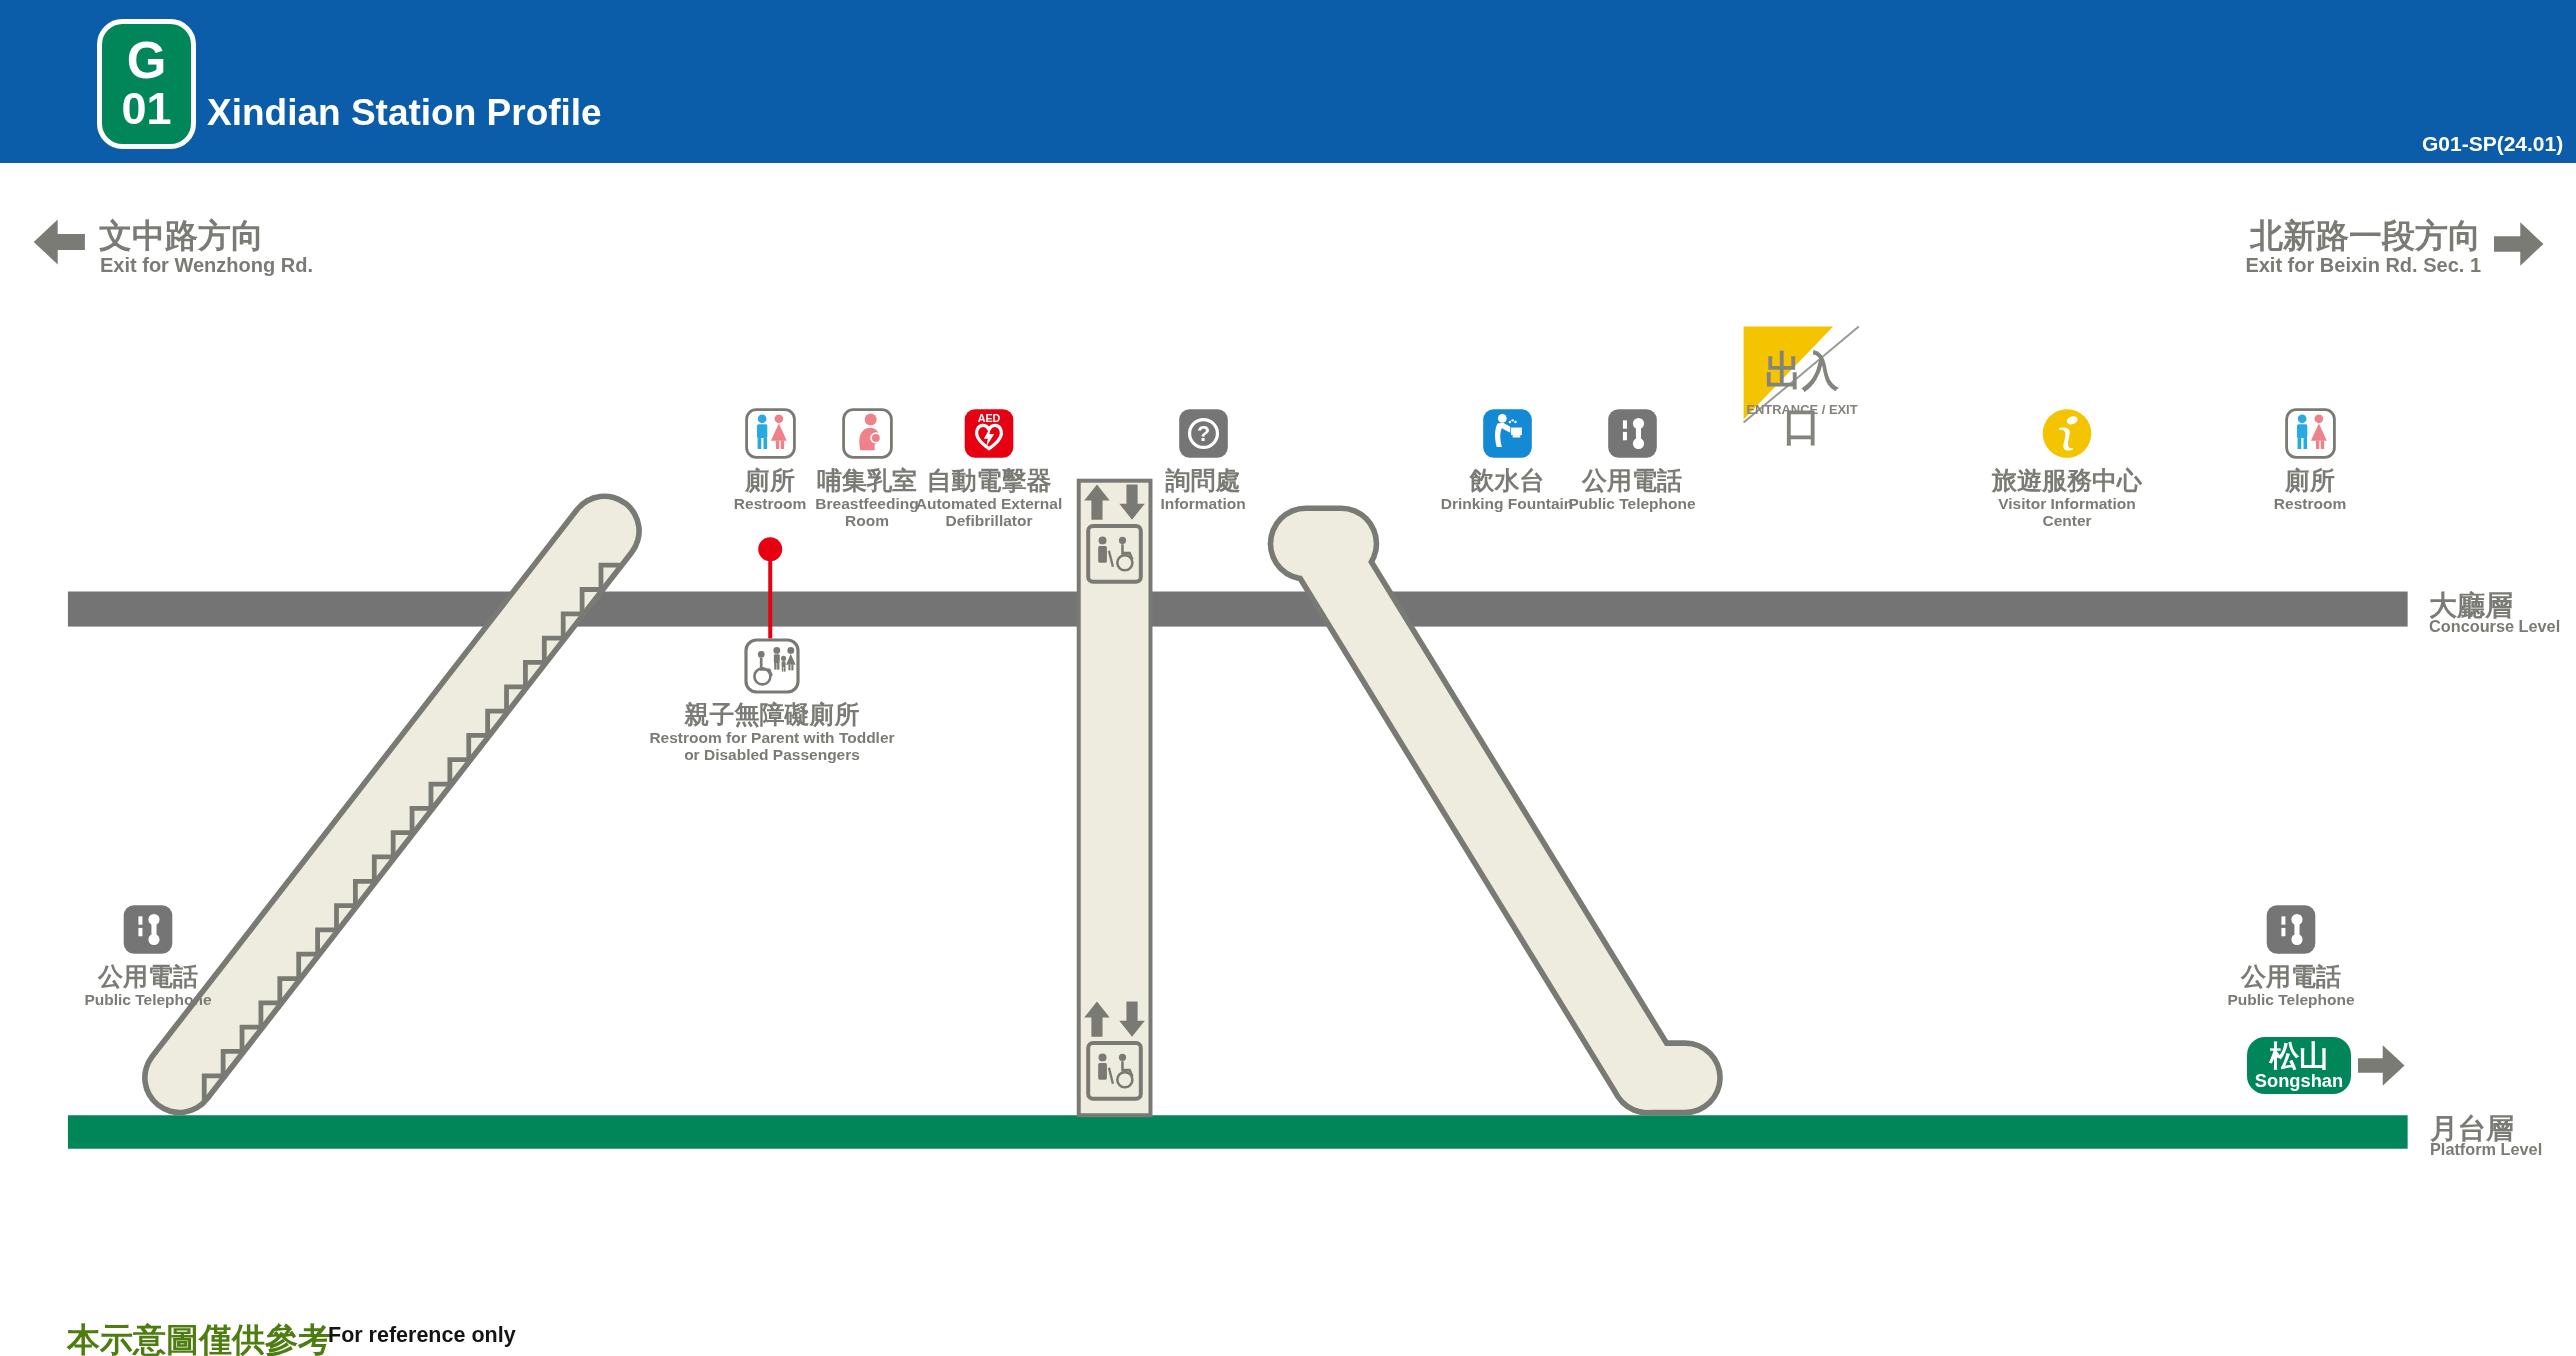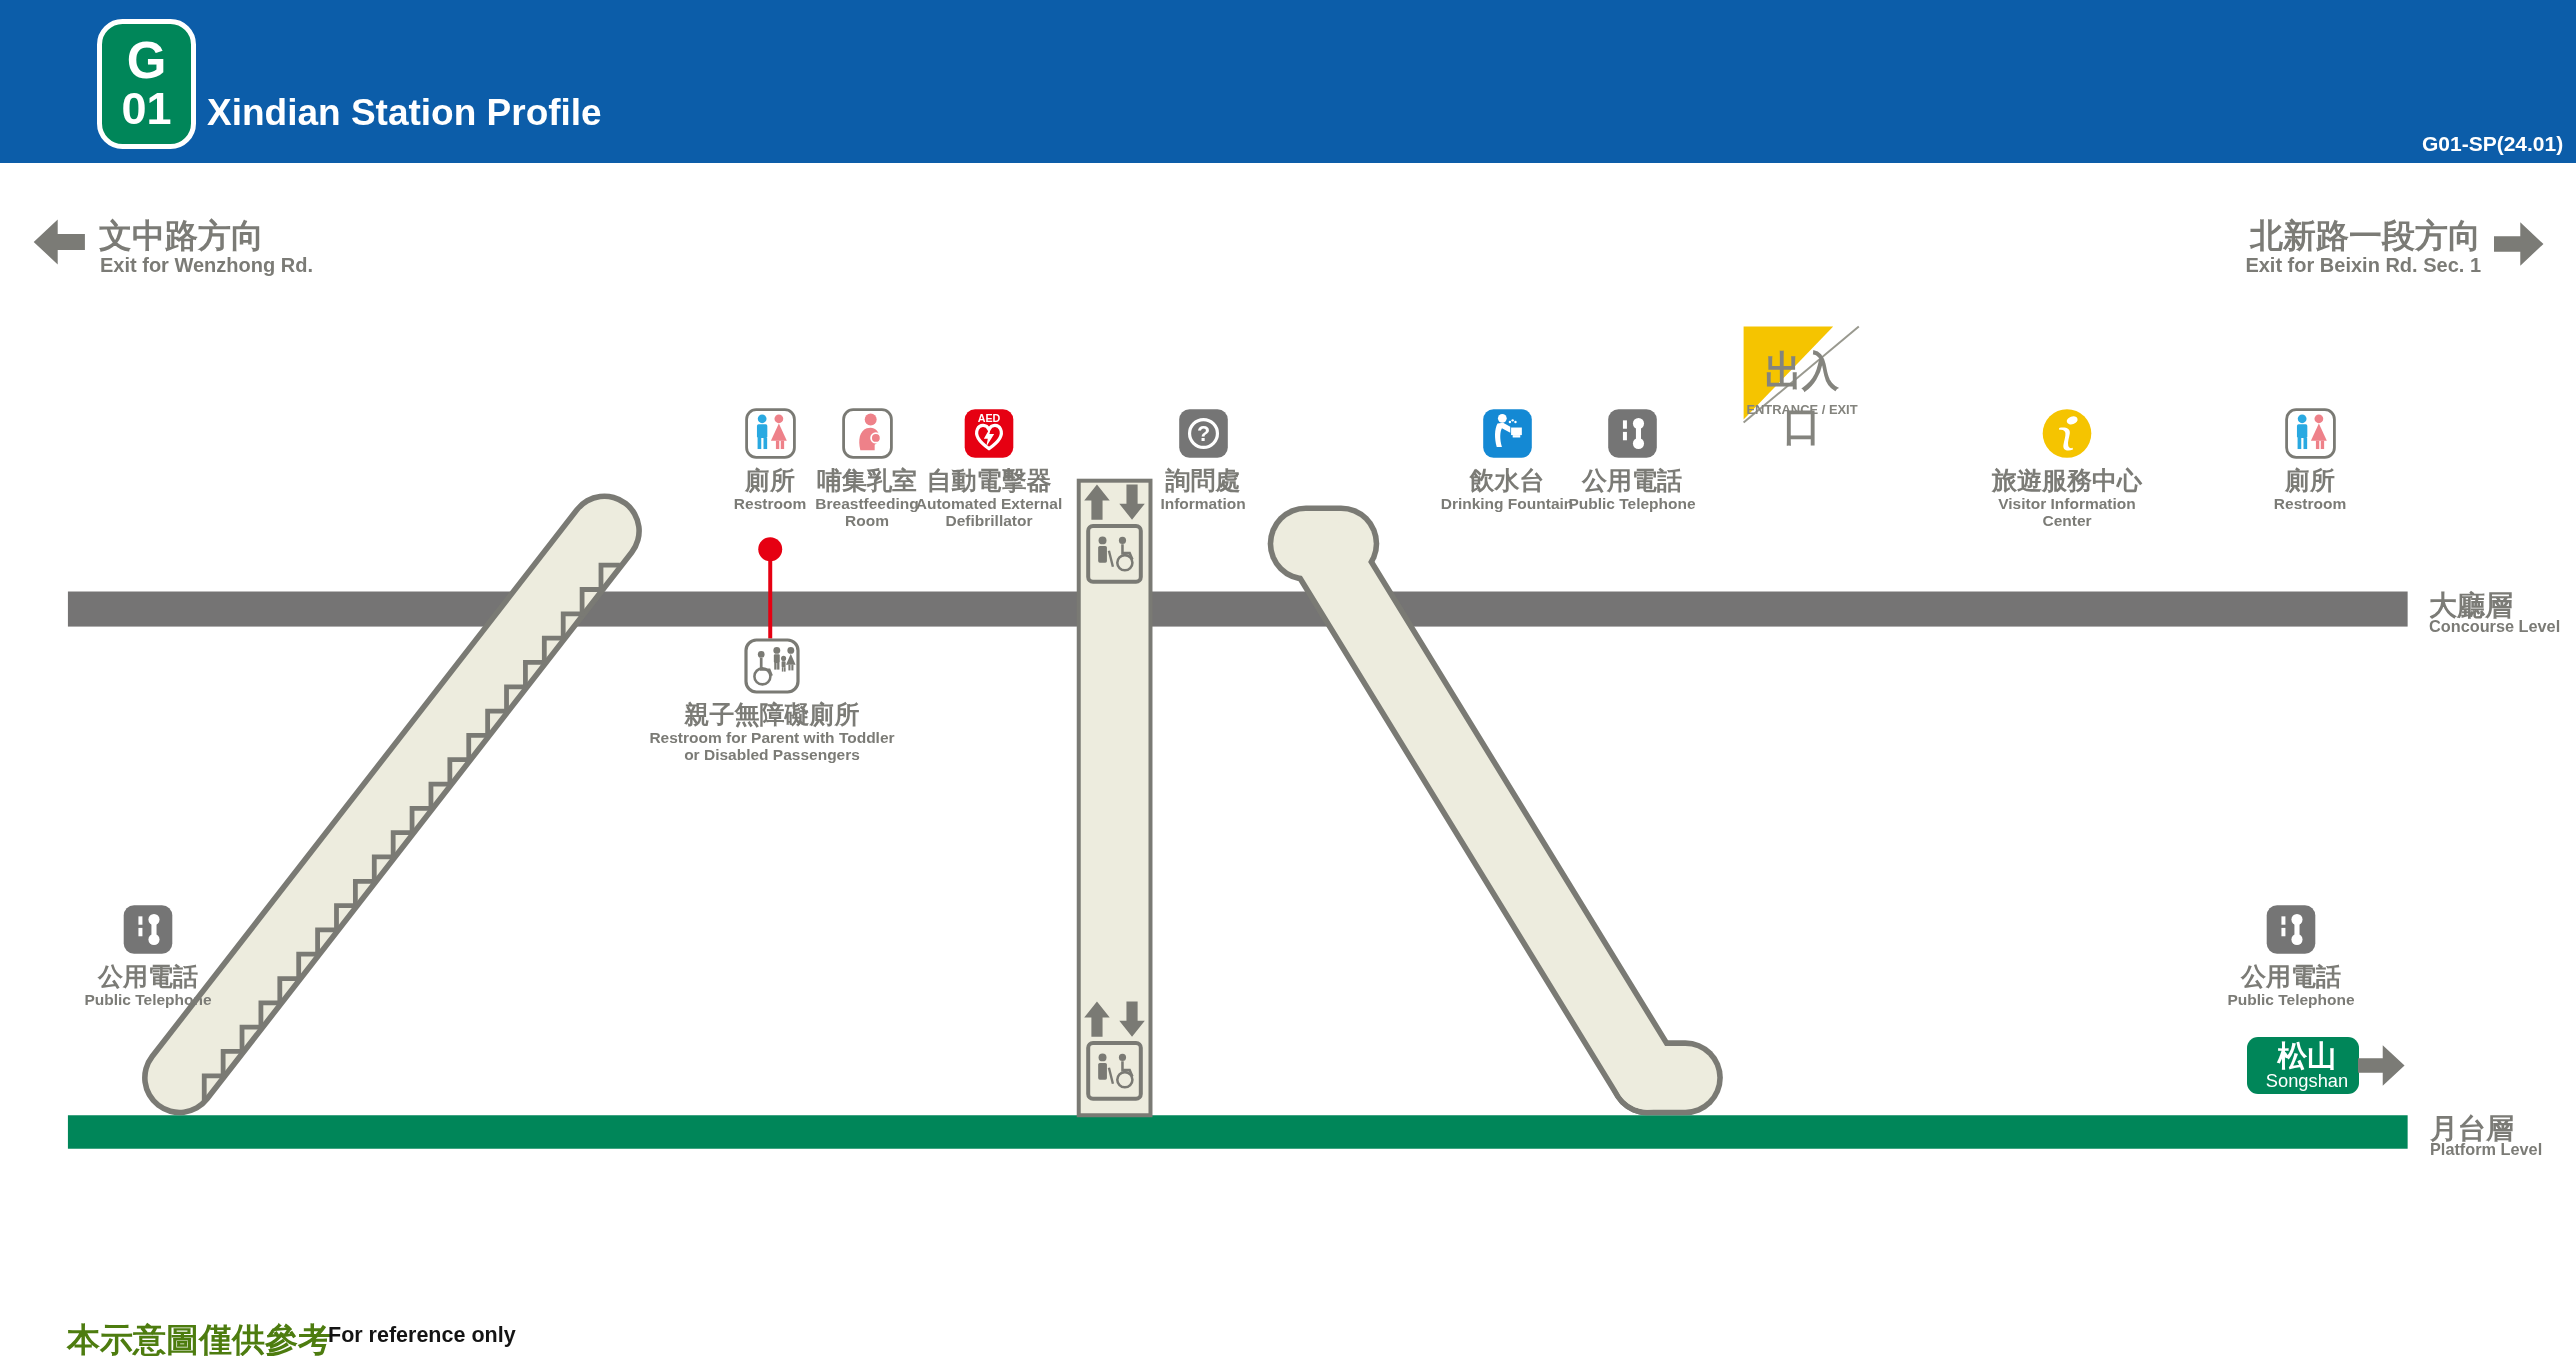--- a/index.html
+++ b/index.html
@@ -37,23 +37,23 @@
   .lvl-en{position:absolute;color:var(--label-gray);font-weight:bold;font-size:16.3px;}
   
   .acc-zh{position:absolute;left:772px;top:698px;transform:translateX(-50%);color:var(--label-gray);
           font-weight:bold;font-size:25px;white-space:nowrap;}
   .acc-en{position:absolute;left:772px;top:729px;transform:translateX(-50%);width:255px;text-align:center;
           color:var(--label-gray);font-weight:bold;font-size:15.5px;line-height:1.12;}
   
   .pfac{position:absolute;top:904px;width:191px;transform:translateX(-50%);text-align:center;}
   
   .songshan{position:absolute;left:2247px;top:1037px;width:104px;height:57px;background:var(--line-green);
-            border-radius:11px;display:flex;flex-direction:column;align-items:center;justify-content:center;color:#fff;padding-left:8px;}
+            border-radius:18px;display:flex;flex-direction:column;align-items:center;justify-content:center;color:#fff;}
   .songshan .zh{font-size:29.5px;font-weight:bold;line-height:1.0;}
-  .songshan .en{font-size:18.3px;font-weight:normal;line-height:1.0;margin-top:2px;}
+  .songshan .en{font-size:18.3px;font-weight:bold;line-height:1.0;margin-top:2px;}
   
   .foot-zh{position:absolute;left:67px;top:1311px;color:#4d7c0f;font-weight:bold;font-size:33px;margin-top:7px;}
   .foot-en{position:absolute;left:328px;top:1323px;color:#141414;font-weight:bold;font-size:21.5px;}
   
   .bgG{fill:var(--icon-gray);}
   .bgRed{fill:var(--signal-red);}
   .bgBlue{fill:var(--fountain-blue);}
   .bgYel{fill:var(--accent-yellow);}
   .fw{fill:#fff;}
   .sw{stroke:#fff;fill:none;}

